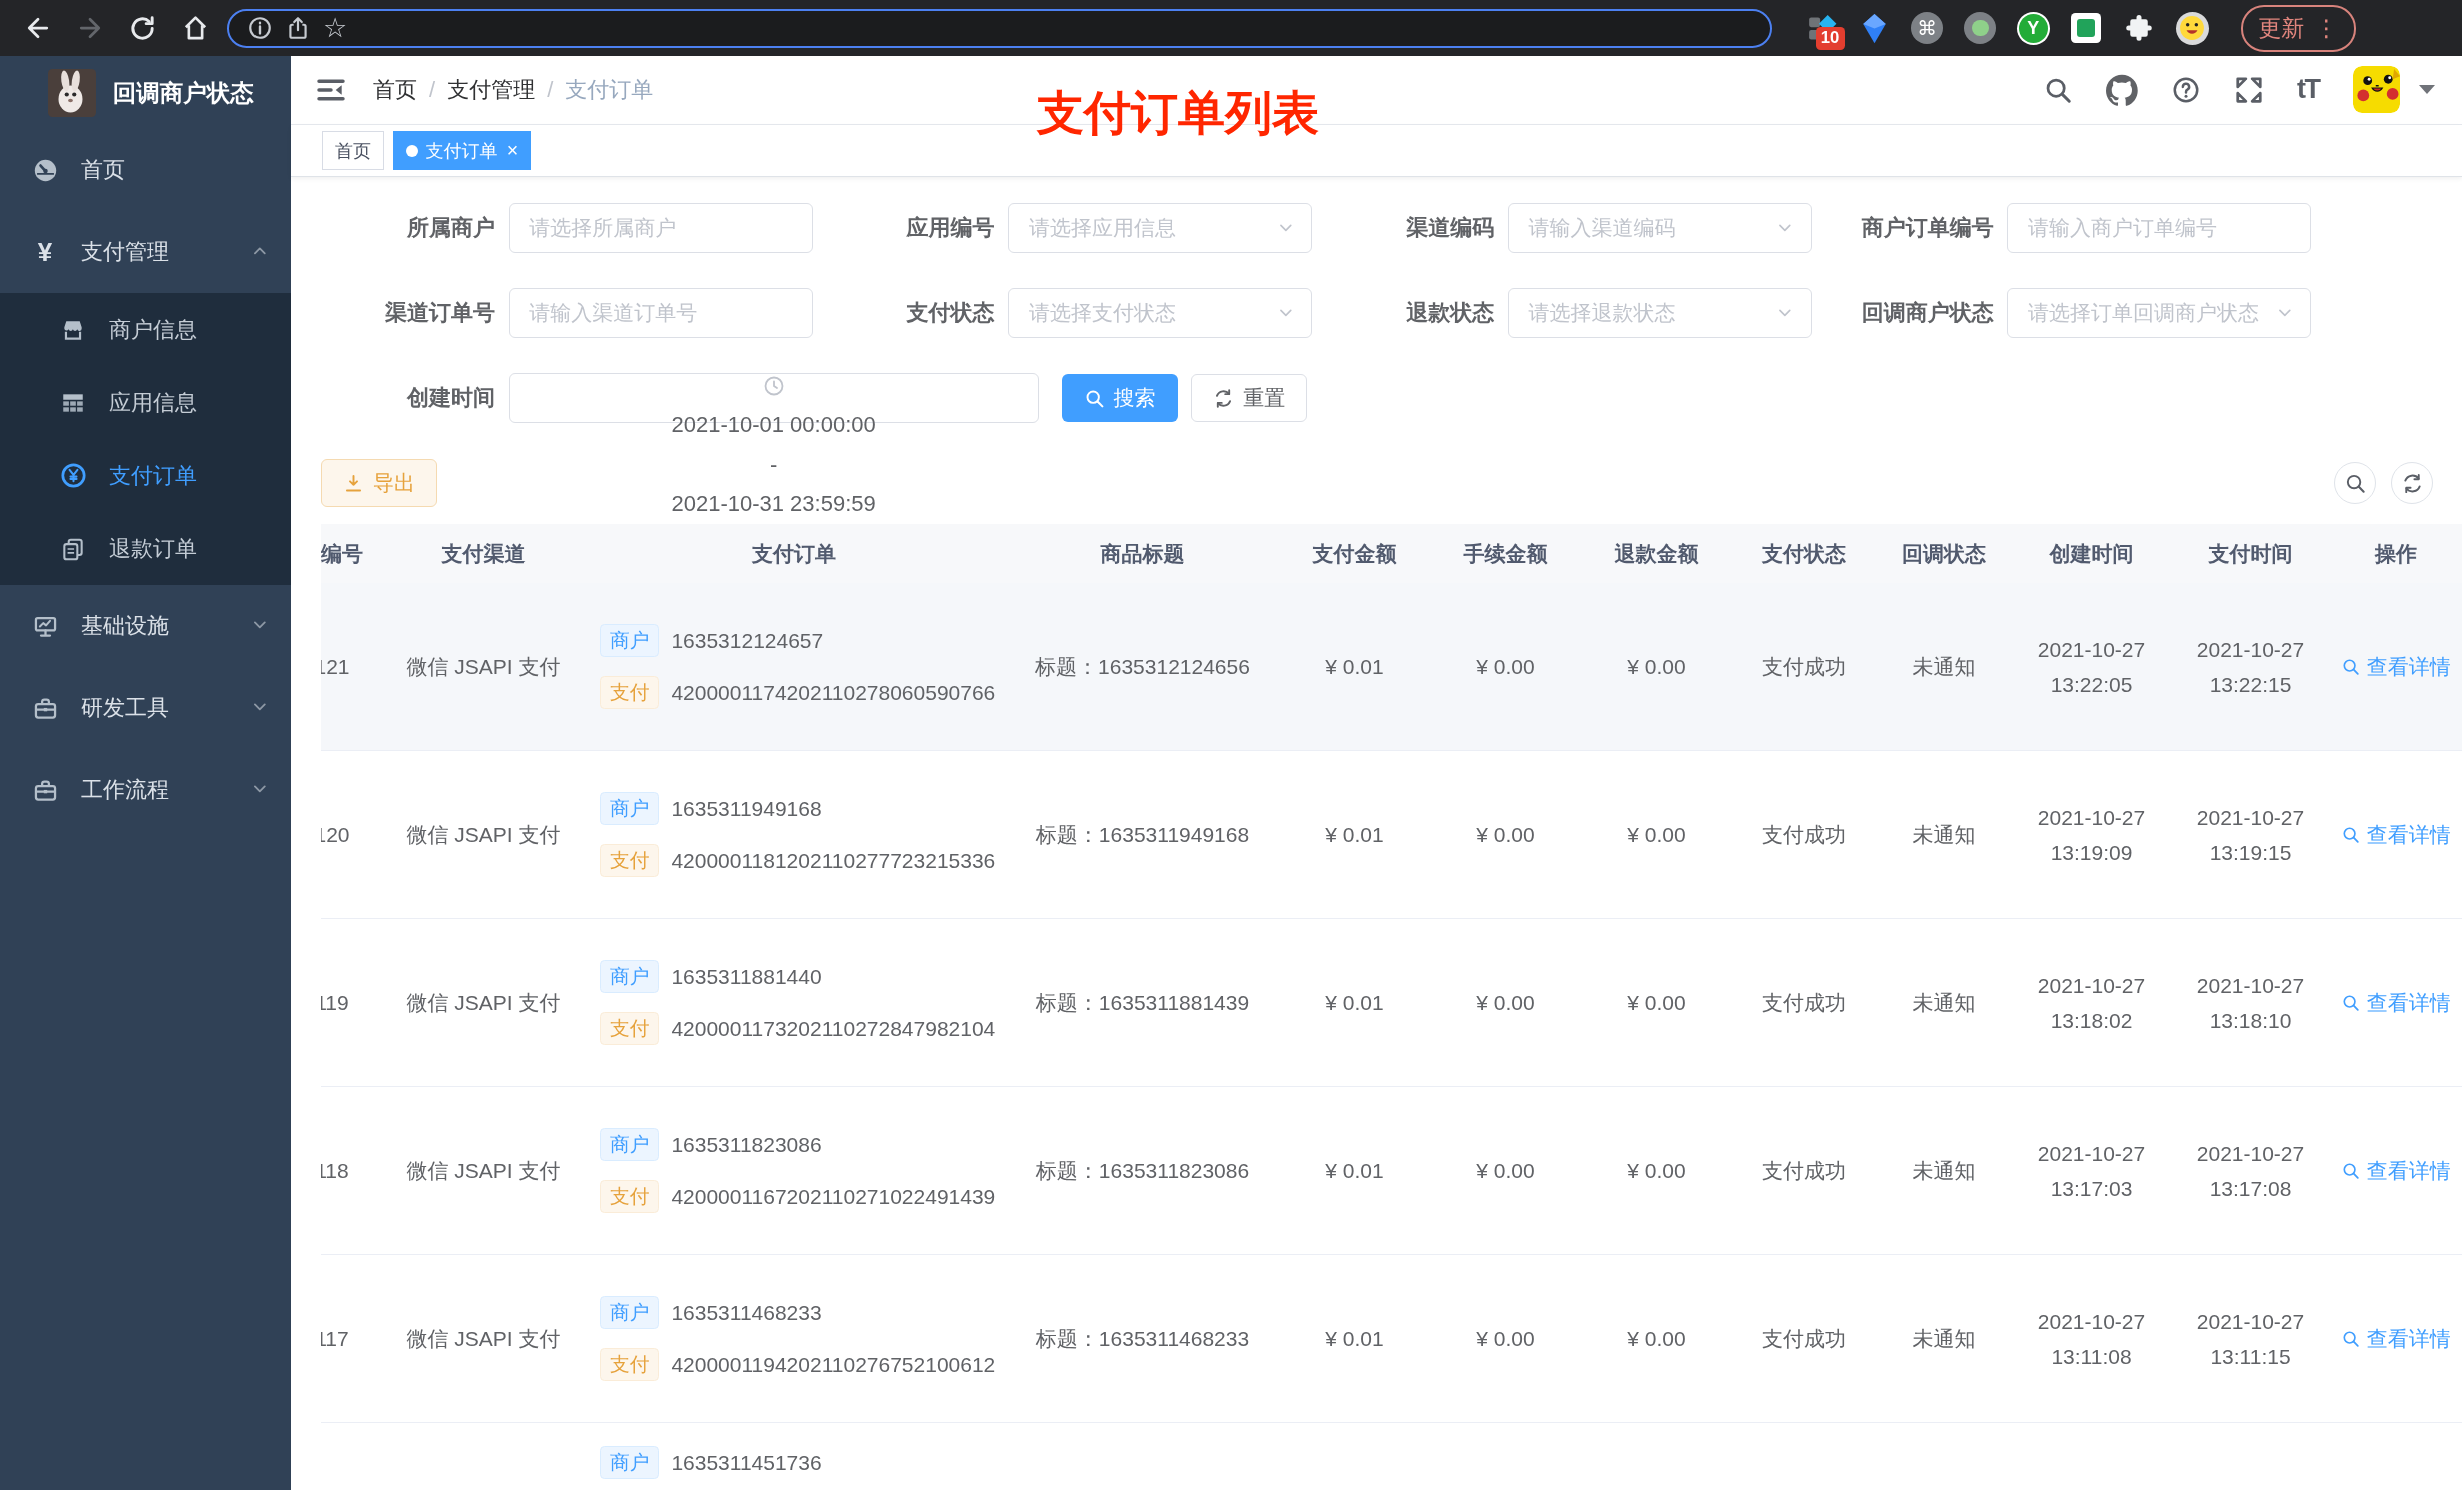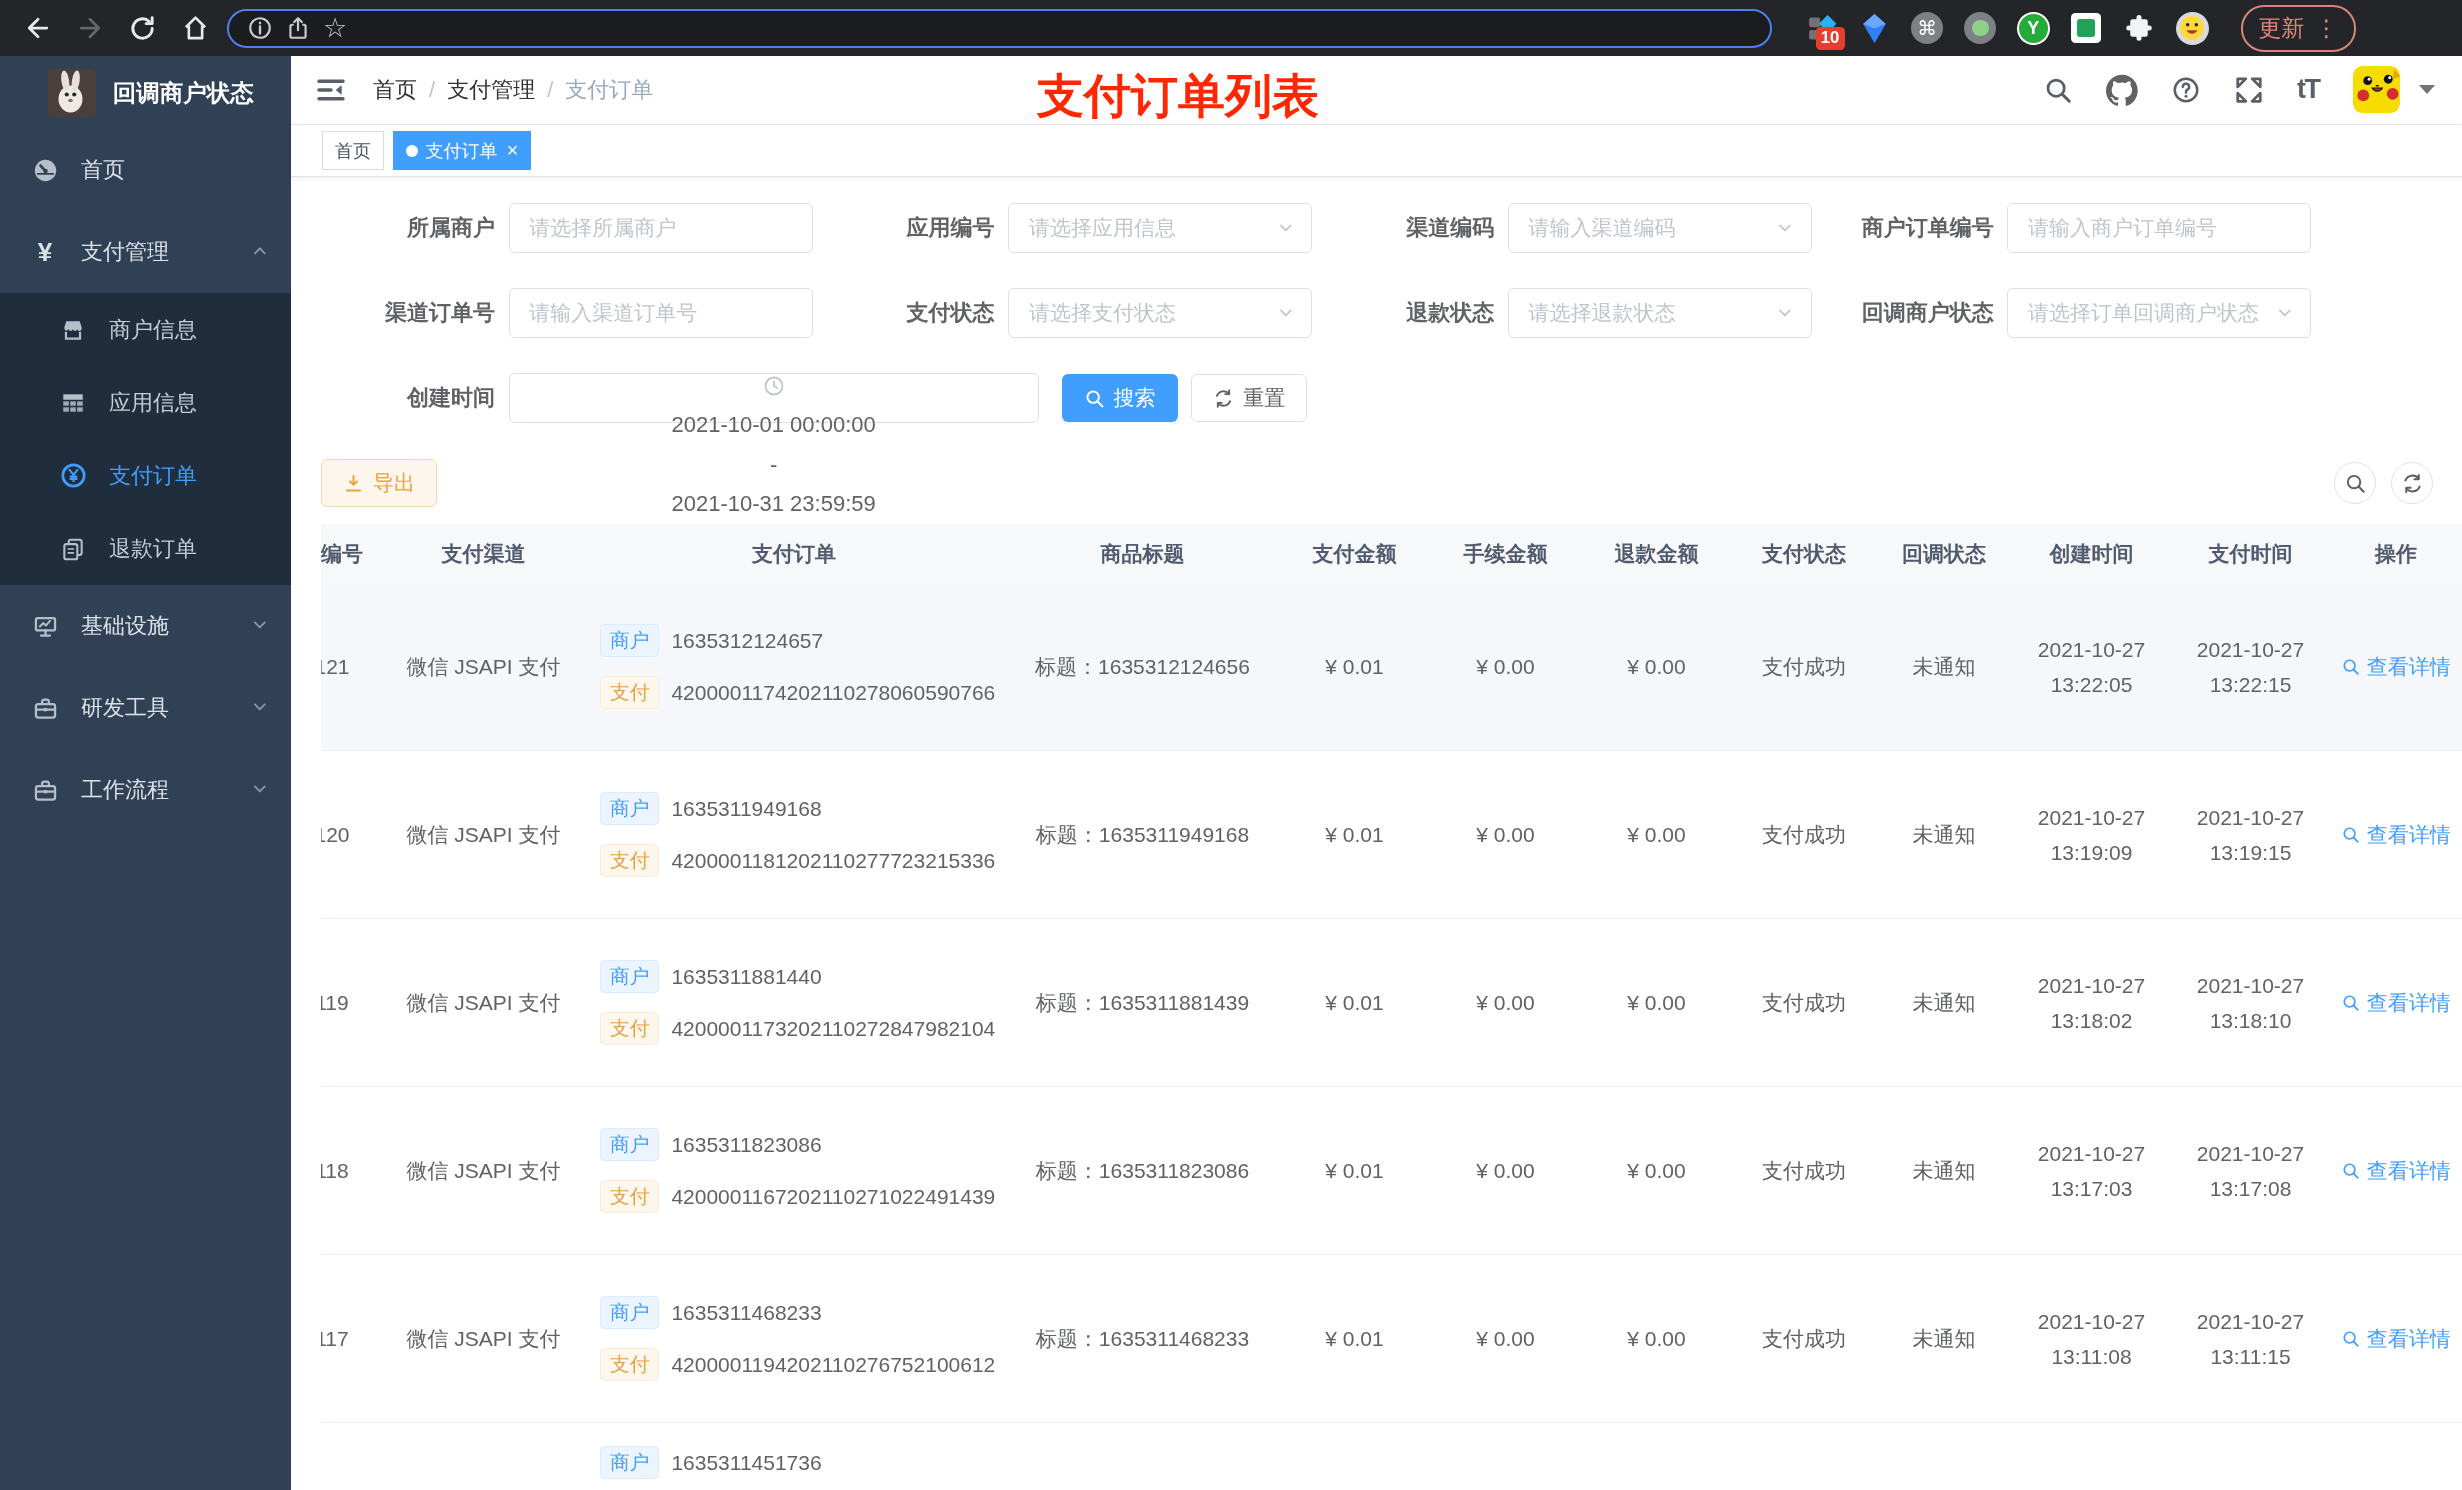--- a/index.html
+++ b/index.html
@@ -51,21 +51,21 @@
   .breadcrumb{display:flex;align-items:center;margin-left:26px;font-size:22px;}
   .crumb{color:#303133;}
   .crumb.last{color:#97a8be;}
   .crumb-sep{color:#c0c4cc;margin:0 12px;}
   .nav-right{margin-left:auto;display:flex;align-items:center;gap:33px;}
   .nav-icon{color:#5a5e66;display:flex;align-items:center;justify-content:center;}
   .ttext{font-size:27px;color:#5a5e66;font-weight:600;letter-spacing:-1.5px;}
   .avatar{width:47px;height:47px;border-radius:9px;overflow:hidden;flex:0 0 auto;}
   .caret-down{width:0;height:0;border-left:8.3px solid transparent;border-right:8.3px solid transparent;border-top:9.8px solid #707379;margin-left:-13.6px;}
 
-  .annotation{position:absolute;left:746px;top:9px;font-size:47px;font-weight:700;color:#ff2600;z-index:5;white-space:nowrap;}
+  .annotation{position:absolute;left:746px;top:26px;font-size:47px;font-weight:700;color:#ff2600;z-index:5;white-space:nowrap;}
 
   
   .tagsbar{height:58px;box-sizing:border-box;border-bottom:0.8px solid #dfe3e8;box-shadow:0 1.5px 4.5px rgba(0,0,0,.06);display:flex;align-items:center;padding-left:31px;gap:9px;background:#fff;}
   .tagv{height:39px;box-sizing:border-box;border:1.5px solid #d8dce5;background:#fff;color:#495060;font-size:18px;display:flex;align-items:center;padding:0 12px;gap:7.6px;cursor:pointer;}
   .tagv.active{background:#409eff;border-color:#409eff;color:#fff;}
   .tagv .dot{width:12px;height:12px;border-radius:50%;background:#fff;}
   .tagv .close{font-size:19.7px;line-height:1;margin-left:1.5px;}
 
   
   .f-row{display:flex;gap:7.6px;padding-left:30px;}

